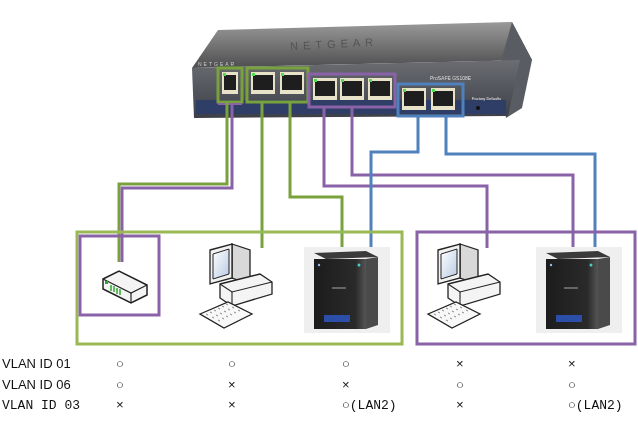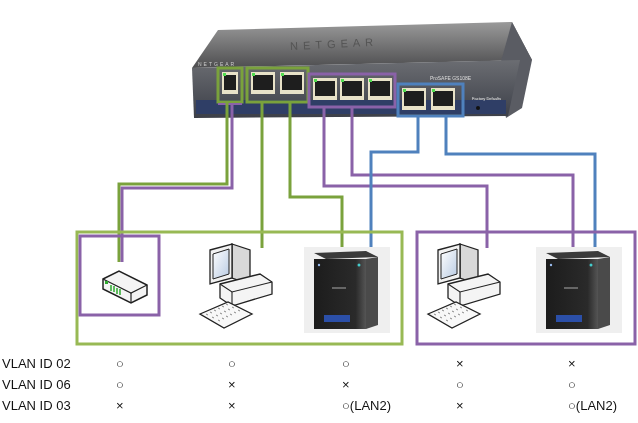--- a/index.html
+++ b/index.html
@@ -194,36 +194,36 @@
       <polygon points="62,12 74,10 74,78 62,82" fill="#4a4a4a"></polygon>
       <circle cx="15" cy="18" r="1.2" fill="#9be"></circle>
       <circle cx="55" cy="18" r="1.5" fill="#4cc"></circle>
       <rect x="20" y="68" width="26" height="7" fill="#2b4fa8"></rect>
       <rect x="28" y="40" width="14" height="2" fill="#666"></rect>
     </g>
 </svg>
 
 <div class="vlan-table" id="vlanTable">
     <div class="vlan-row" style="top: 0px;">
-      <span class="vlan-label">VLAN ID 02</span>
+      <span class="vlan-label">VLAN ID 01</span>
       <span class="vlan-cell" style="left: 116px;">○</span>
       <span class="vlan-cell" style="left: 228px;">○</span>
       <span class="vlan-cell" style="left: 342px;">○</span>
       <span class="vlan-cell" style="left: 456px;">×</span>
       <span class="vlan-cell" style="left: 568px;">×</span>
     </div>
     <div class="vlan-row" style="top: 21px;">
       <span class="vlan-label">VLAN ID 06</span>
       <span class="vlan-cell" style="left: 116px;">○</span>
       <span class="vlan-cell" style="left: 228px;">×</span>
       <span class="vlan-cell" style="left: 342px;">×</span>
       <span class="vlan-cell" style="left: 456px;">○</span>
       <span class="vlan-cell" style="left: 568px;">○</span>
     </div>
-    <div class="vlan-row" style="top: 42px;">
+    <div class="vlan-row" style="top: 42px; font-family: Liberation Mono, monospace;">
       <span class="vlan-label">VLAN ID 03</span>
       <span class="vlan-cell" style="left: 116px;">×</span>
       <span class="vlan-cell" style="left: 228px;">×</span>
       <span class="vlan-cell" style="left: 342px;">○(LAN2)</span>
       <span class="vlan-cell" style="left: 456px;">×</span>
       <span class="vlan-cell" style="left: 568px;">○(LAN2)</span>
     </div>
   </div>
 
 </body></html>

